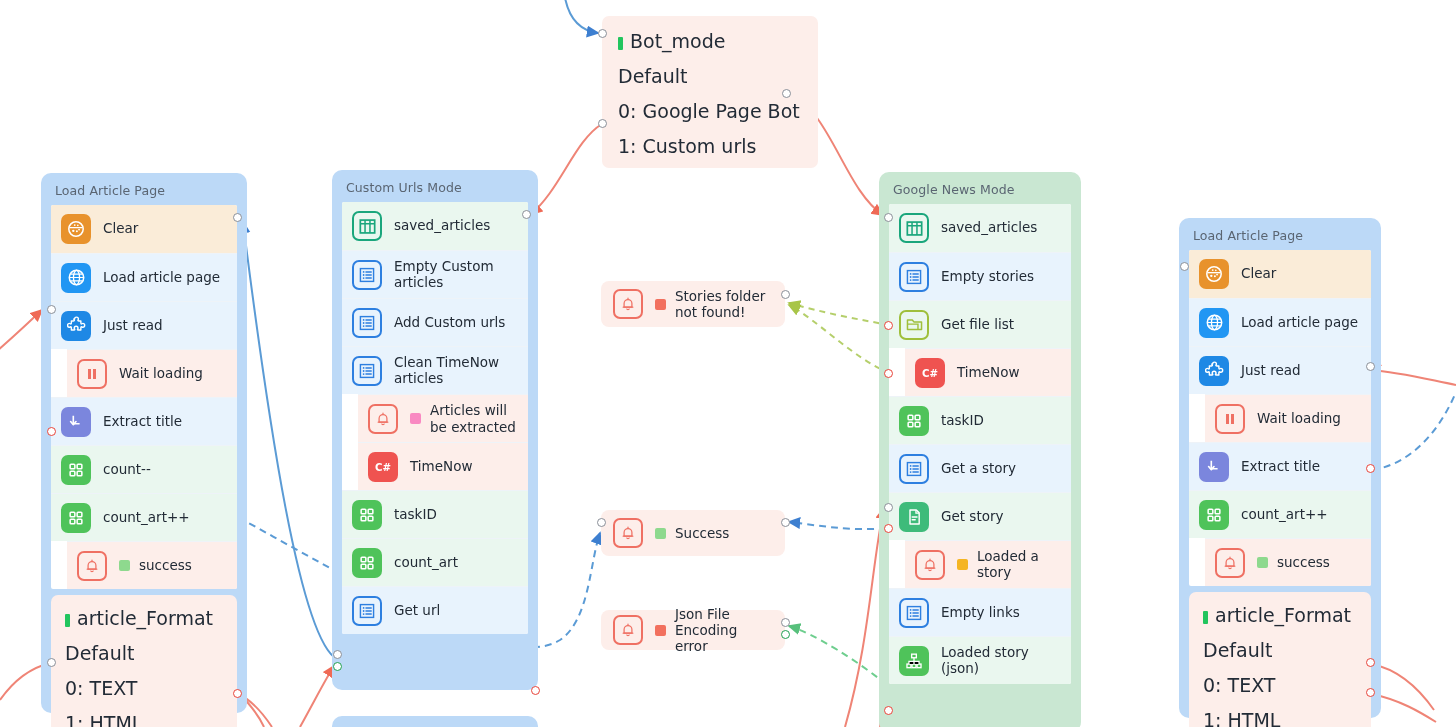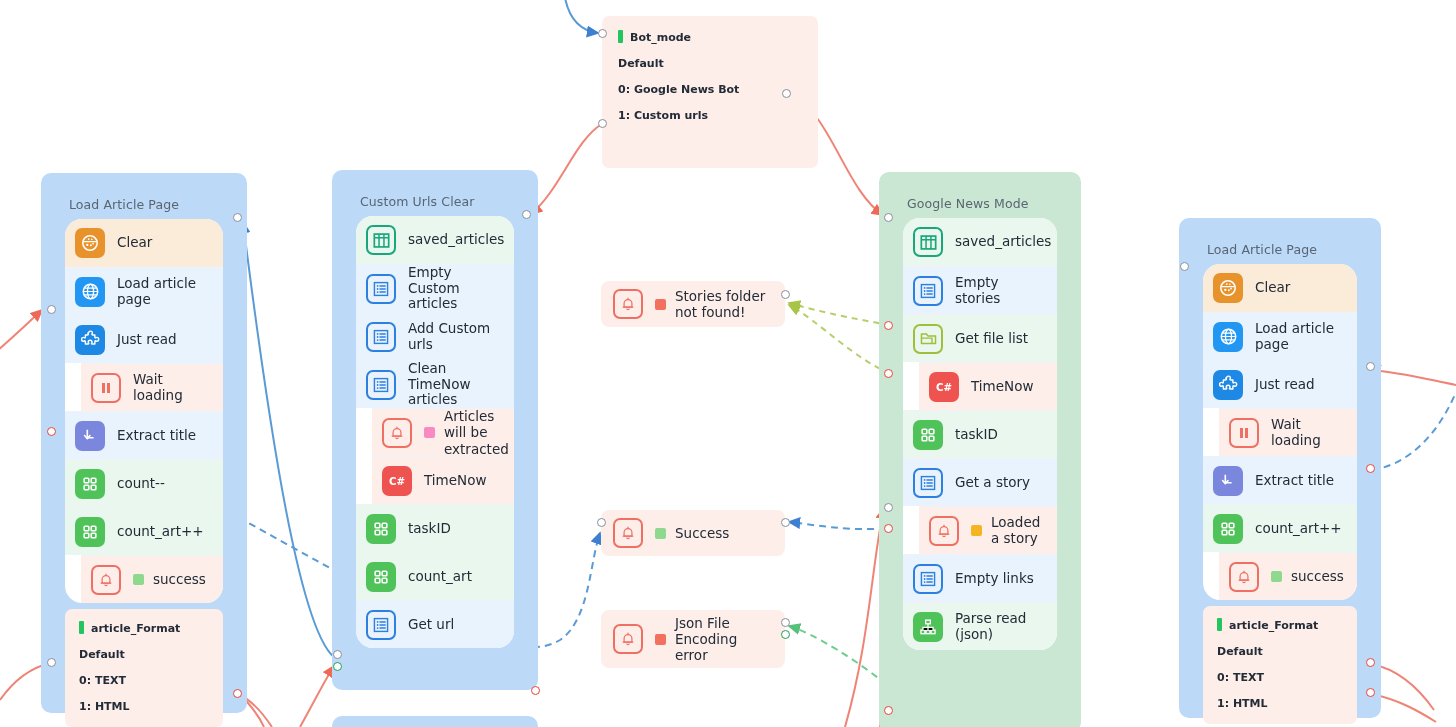--- a/index.html
+++ b/index.html
@@ -6,28 +6,28 @@
   body{
     width:1456px;height:727px;
     background:#ffffff;
     font-family:"DejaVu Sans","Liberation Sans",sans-serif;
     overflow:hidden;position:relative;
   }
   #canvas{position:absolute;inset:0;width:1456px;height:727px;overflow:hidden;}
   svg#edges{position:absolute;left:0;top:0;width:1456px;height:727px;pointer-events:none;}
 
   
-  .group{position:absolute;border-radius:10px;padding:14px;box-sizing:border-box;}
+  .group{position:absolute;border-radius:10px;padding:0;box-sizing:border-box;}
   .group .g-title{font-size:12.5px;color:#5a6572;padding:10px 0 7px 14px;letter-spacing:.1px;}
   .group .g-body{padding:0 10px 10px 10px;}
   .group.blue{background:#bcd9f7;}
   .group.green{background:#c9e7d2;}
 
   
-  .card{background:#ffffff;border-radius:17px;overflow:hidden;}
+  .card{background:#ffffff;border-radius:2px;overflow:hidden;}
 
   .row{display:flex;align-items:center;height:48px;box-sizing:border-box;
        padding:0 10px;position:relative;}
   .row + .row{border-top:1px solid #eef3f8;}
   .row .label{font-size:13.5px;color:#222b36;line-height:1.15;}
   .row .label.two{line-height:1.2;}
 
   
   .t-blue{background:#e8f3fd;}
   .t-green{background:#eaf7ef;}
@@ -56,21 +56,21 @@
   .b-pink {background:#f989c2;}
   .b-red  {background:#f2705e;}
   .b-amber{background:#f5b522;}
 
   
   .vbar{display:inline-block;width:5px;height:13px;background:#22c55e;border-radius:1px;
         margin-right:7px;vertical-align:-2px;}
 
   
   .varcard{background:#fdeeea;border-radius:7px;padding:12px 14px 14px 14px;}
-  .varcard .vline{font-size:11px;color:#222b36;margin:0 0 13px 0;white-space:nowrap;font-weight:bold;}
+  .varcard .vline{font-size:19px;color:#222b36;margin:0 0 13px 0;white-space:nowrap;}
   .varcard .vline:last-child{margin-bottom:0;}
 
   
   .note{position:absolute;background:#fdeeea;border-radius:8px;display:flex;align-items:center;
         padding:0 12px;box-sizing:border-box;}
   .note .label{font-size:13.5px;color:#222b36;line-height:1.2;}
 
   
   .port{position:absolute;width:9px;height:9px;border-radius:50%;
         background:#ffffff;box-sizing:border-box;}
@@ -247,21 +247,21 @@
     </div>
   </div>
 
   <div class="port grey" style="left:233px;top:213px;"></div>
   <div class="port grey" style="left:47px;top:305px;"></div>
   <div class="port red" style="left:47px;top:427px;"></div>
   <div class="port grey" style="left:47px;top:658px;"></div>
   <div class="port red" style="left:233px;top:689px;"></div>
 
   <div class="group blue" style="left:332px;top:170px;width:206px;height:520px;">
-    <div class="g-title">Custom Urls Clear</div>
+    <div class="g-title">Custom Urls Mode</div>
     <div class="g-body">
       <div class="card">
 
         <div class="row t-green">
           <span class="ic out-teal">
             <svg width="17" height="17" viewBox="0 0 18 18">
                 <rect x="1.4" y="2.2" width="15.2" height="13.6" fill="none" stroke="#1aa67c" stroke-width="1.8"></rect>
                 <path d="M1.4 6.2h15.2M6.4 2.2v13.6M11.6 2.2v13.6" stroke="#1aa67c" stroke-width="1.6"></path>
               </svg>
           </span>
@@ -373,21 +373,21 @@
   <div class="port grey" style="left:522px;top:210px;"></div>
   <div class="port grey" style="left:333px;top:650px;"></div>
   <div class="port green" style="left:333px;top:662px;"></div>
   <div class="port red" style="left:531px;top:686px;"></div>
 
   <div class="varcard" style="position:absolute;left:602px;top:16px;width:184px;height:124px;padding:14px 16px;">
     <div class="vline">
       <span class="vbar"></span><span>Bot_mode</span>
     </div>
     <div class="vline">Default</div>
-    <div class="vline">0: Google News Bot</div>
+    <div class="vline">0: Google Page Bot</div>
     <div class="vline">1: Custom urls</div>
   </div>
   <div class="port grey" style="left:598px;top:29px;"></div>
   <div class="port grey" style="left:598px;top:119px;"></div>
   <div class="port grey" style="left:782px;top:89px;"></div>
 
   <div class="group green" style="left:879px;top:172px;width:202px;height:560px;">
     <div class="g-title">Google News Mode</div>
     <div class="g-body">
       <div class="card">
@@ -453,20 +453,30 @@
                 <rect x="1.6" y="1.8" width="14.8" height="14.4" fill="none" stroke="#2d7fe0" stroke-width="1.6"></rect>
                 <circle cx="5.2" cy="5.6" r="1" fill="#2d7fe0"></circle>
                 <circle cx="5.2" cy="9" r="1" fill="#2d7fe0"></circle>
                 <circle cx="5.2" cy="12.4" r="1" fill="#2d7fe0"></circle>
                 <path d="M7.8 5.6h6M7.8 9h6M7.8 12.4h6" stroke="#2d7fe0" stroke-width="1.5" stroke-linecap="round"></path>
               </svg>
           </span>
           <span class="label">Get a story</span>
         </div>
 
+        <div class="row t-green">
+          <span class="ic fill-green2">
+            <svg width="17" height="18" viewBox="0 0 18 20">
+                <path d="M4 2.2h7l3.2 3.2v12.4H4z" fill="none" stroke="#fff" stroke-width="1.6" stroke-linejoin="round"></path>
+                <path d="M10.6 2.4v3.4h3.4" fill="none" stroke="#fff" stroke-width="1.4"></path>
+                <path d="M6.4 10h5.4M6.4 13h3.4" stroke="#fff" stroke-width="1.5" stroke-linecap="round"></path>
+              </svg>
+          </span>
+          <span class="label">Get story</span>
+        </div>
 
         <div class="row t-red">
           <span class="ic out-red">
             <svg width="16" height="16" viewBox="0 0 18 18">
                 <path d="M9 2.4v1" stroke="#ef7063" stroke-width="1.4" stroke-linecap="round"></path>
                 <path d="M4.6 12.6V8.4a4.4 4.4 0 018.8 0v4.2z" fill="none" stroke="#ef7063" stroke-width="1.4" stroke-linejoin="round"></path>
                 <path d="M3.6 12.6h10.8" stroke="#ef7063" stroke-width="1.4" stroke-linecap="round"></path>
                 <path d="M7.4 14.2a1.7 1.7 0 003.2 0" fill="none" stroke="#ef7063" stroke-width="1.4"></path>
               </svg>
           </span>
@@ -490,21 +500,21 @@
         <div class="row t-green">
           <span class="ic fill-green">
             <svg width="18" height="18" viewBox="0 0 20 20">
                 <rect x="7.4" y="2.4" width="5.2" height="4" fill="none" stroke="#fff" stroke-width="1.5"></rect>
                 <rect x="2.2" y="13.4" width="4.4" height="4" fill="none" stroke="#fff" stroke-width="1.5"></rect>
                 <rect x="7.8" y="13.4" width="4.4" height="4" fill="none" stroke="#fff" stroke-width="1.5"></rect>
                 <rect x="13.4" y="13.4" width="4.4" height="4" fill="none" stroke="#fff" stroke-width="1.5"></rect>
                 <path d="M10 6.4v4M4.4 13.4v-3h11.2v3M10 10.4v3" stroke="#fff" stroke-width="1.4"></path>
               </svg>
           </span>
-          <span class="label">Parse read (json)</span>
+          <span class="label">Loaded story (json)</span>
         </div>
       </div>
     </div>
   </div>
 
   <div class="port grey" style="left:884px;top:213px;"></div>
   <div class="port red" style="left:884px;top:321px;"></div>
   <div class="port red" style="left:884px;top:369px;"></div>
   <div class="port grey" style="left:884px;top:503px;"></div>
   <div class="port red" style="left:884px;top:524px;"></div>
@@ -532,21 +542,21 @@
           <path d="M3.6 12.6h10.8" stroke="#ef7063" stroke-width="1.4" stroke-linecap="round"></path>
           <path d="M7.4 14.2a1.7 1.7 0 003.2 0" fill="none" stroke="#ef7063" stroke-width="1.4"></path>
         </svg>
     </span>
     <span class="bullet b-green"></span>
     <span class="label">Success</span>
   </div>
   <div class="port grey" style="left:597px;top:518px;"></div>
   <div class="port grey" style="left:781px;top:518px;"></div>
 
-  <div class="note" style="left:601px;top:610px;width:184px;height:58px;">
+  <div class="note" style="left:601px;top:610px;width:184px;height:40px;">
     <span class="ic out-red">
       <svg width="16" height="16" viewBox="0 0 18 18">
           <path d="M9 2.4v1" stroke="#ef7063" stroke-width="1.4" stroke-linecap="round"></path>
           <path d="M4.6 12.6V8.4a4.4 4.4 0 018.8 0v4.2z" fill="none" stroke="#ef7063" stroke-width="1.4" stroke-linejoin="round"></path>
           <path d="M3.6 12.6h10.8" stroke="#ef7063" stroke-width="1.4" stroke-linecap="round"></path>
           <path d="M7.4 14.2a1.7 1.7 0 003.2 0" fill="none" stroke="#ef7063" stroke-width="1.4"></path>
         </svg>
     </span>
     <span class="bullet b-red"></span>
     <span class="label two">Json File Encoding error</span>

